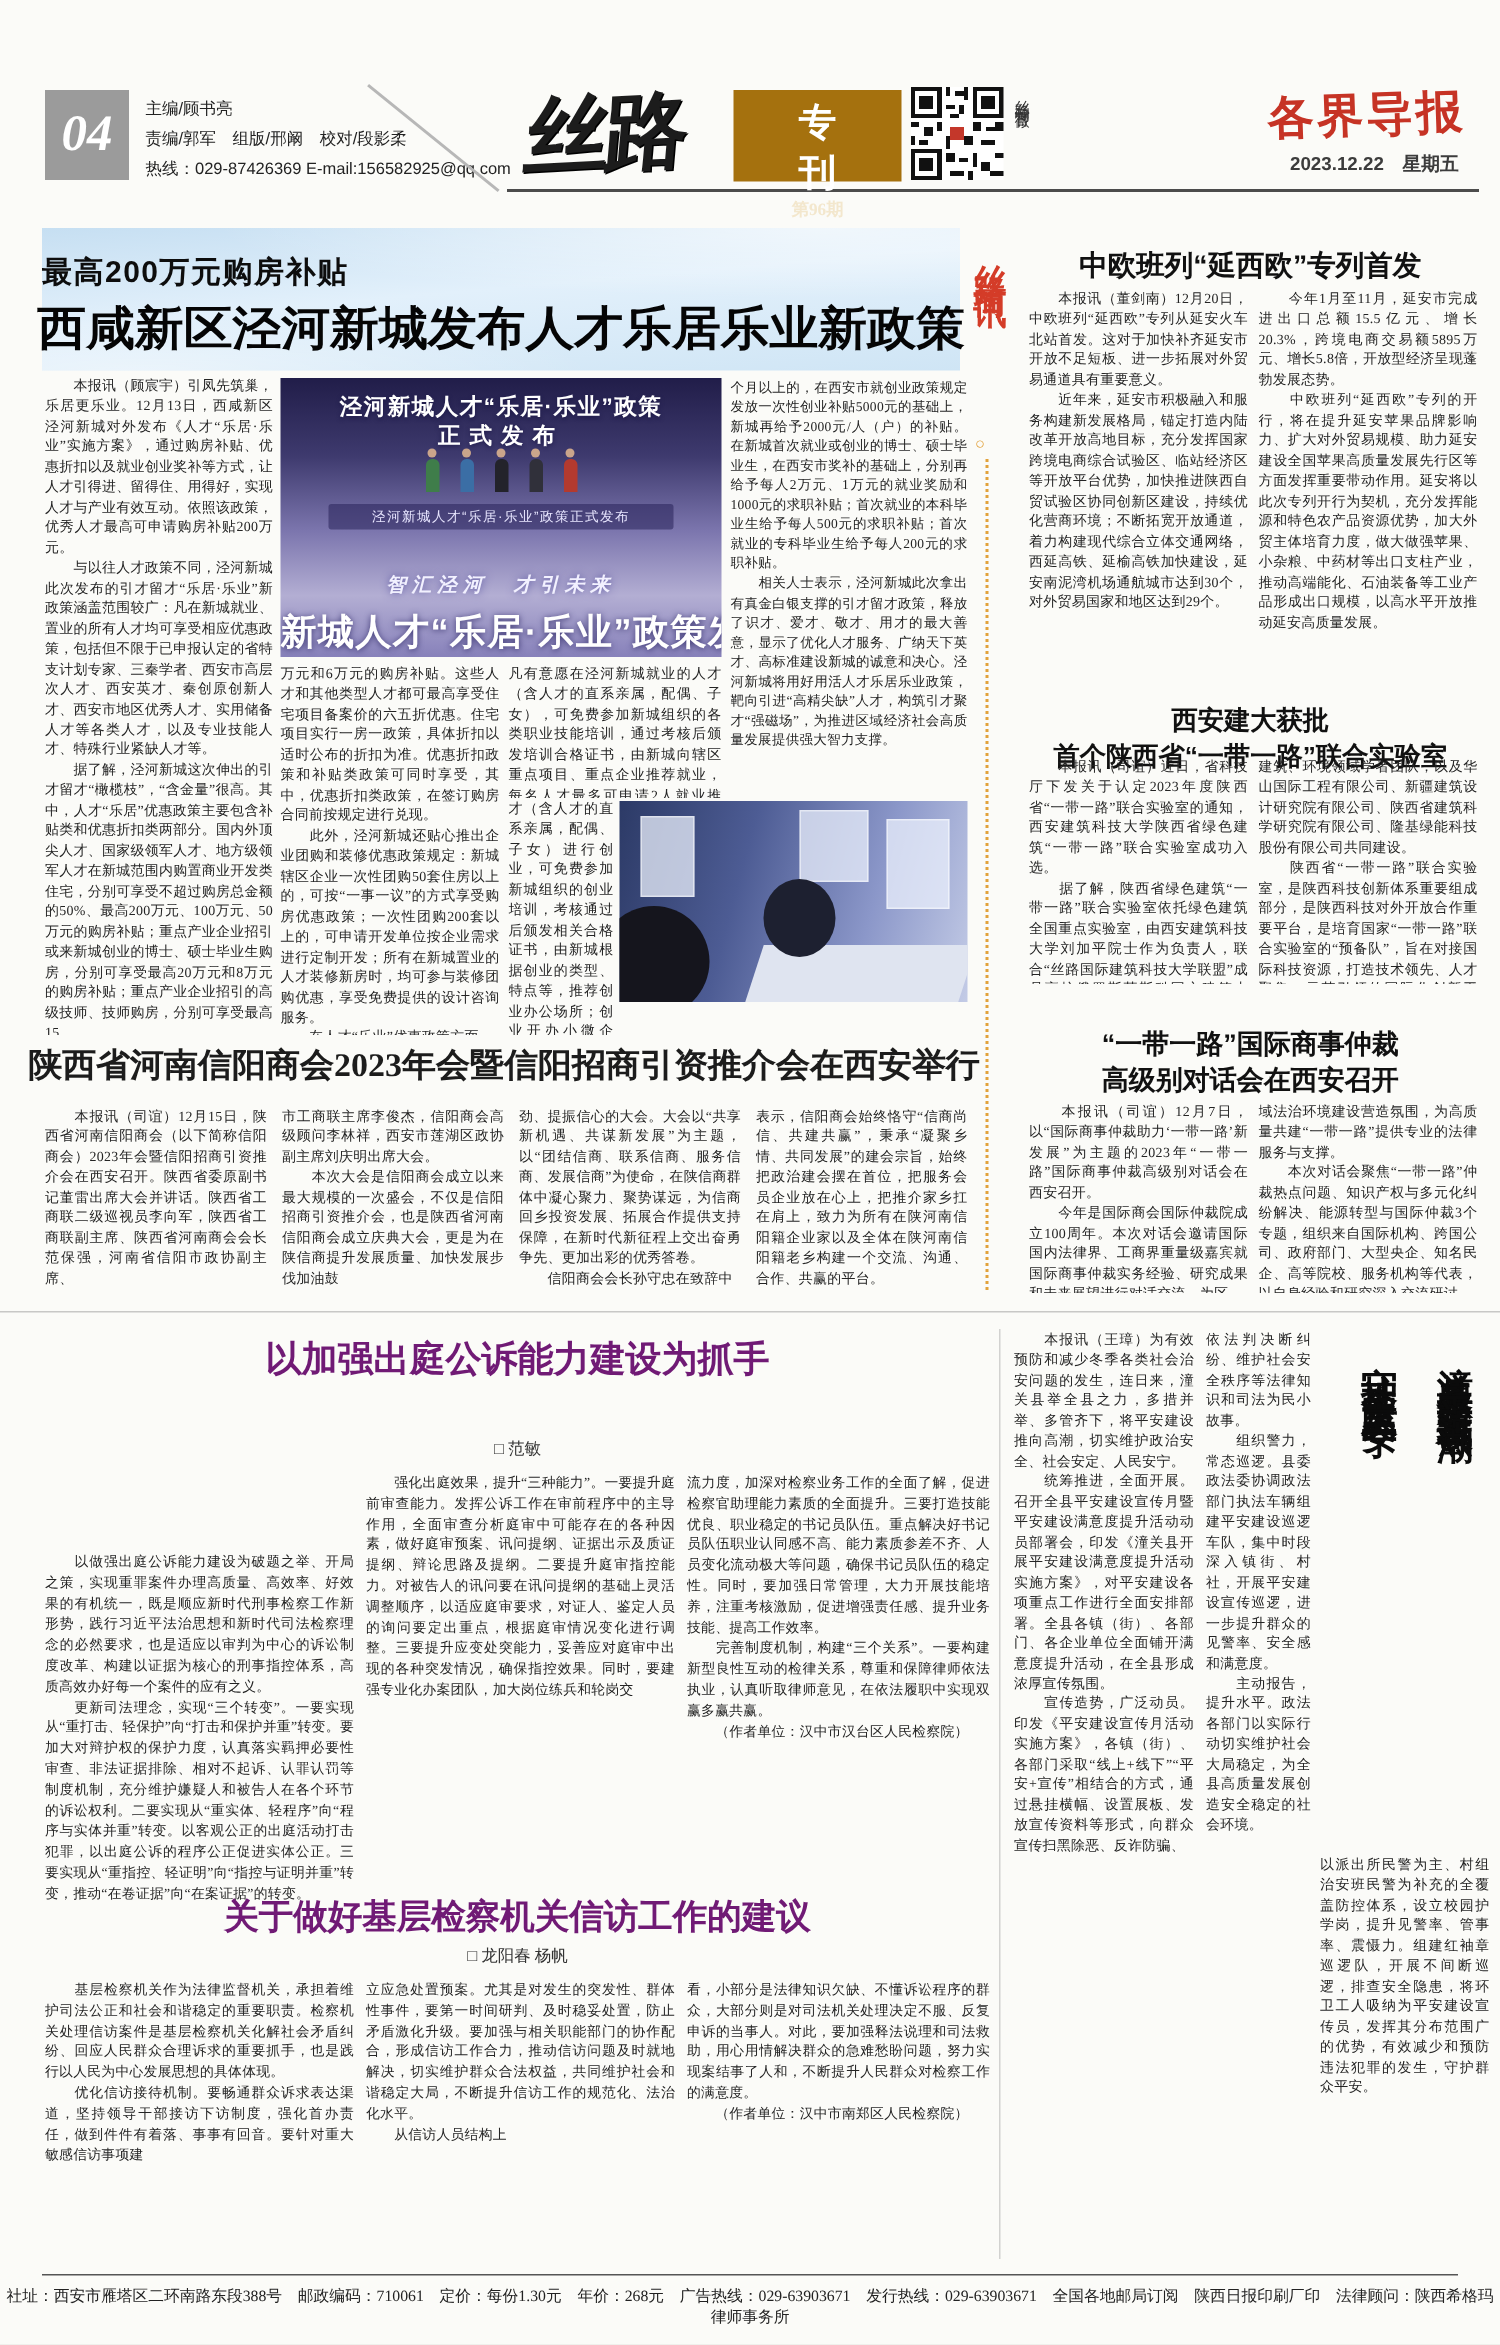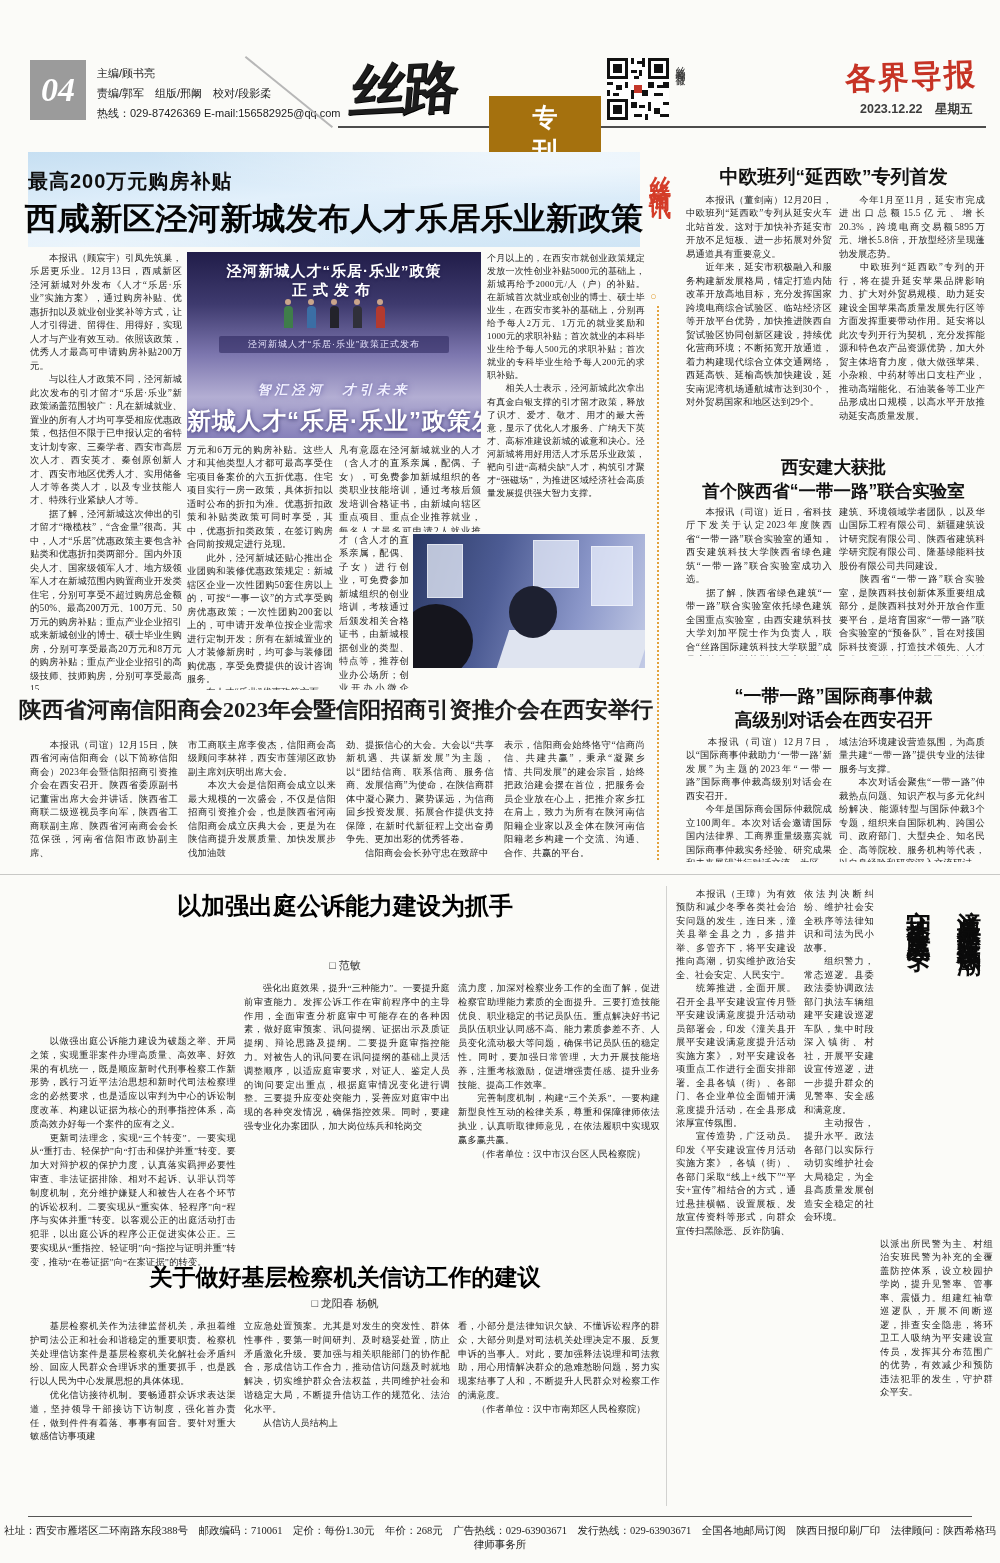--- a/index.html
+++ b/index.html
@@ -13,21 +13,21 @@
   .page-num{left:30px;top:60px;width:56px;height:60px;background:#9b9b9b;color:#fff;
             display:flex;align-items:center;justify-content:center;
             font:italic 700 34px "Liberation Serif",serif;}
   .ed-lines{left:97px;top:64px;font-size:11px;line-height:1.8;color:#222;}
   .diag{left:246px;top:56px;width:112px;height:2px;background:#b7b7b7;
         transform:rotate(39deg);transform-origin:0 0;}
   .header-rule{left:338px;top:126px;width:648px;height:2px;background:#4c4c4c;}
   .masthead{left:350px;top:52px;font-size:56px;font-weight:900;letter-spacing:-3px;
             transform:rotate(-3deg) skewX(-8deg);text-shadow:1px 1px 0 #000;}
   .edition-box{left:489px;top:60px;width:112px;height:61px;background:#a5710e;color:#fff;
-               text-align:center;margin-top:36px;}
+               text-align:center;}
   .ed-label{display:block;font-size:25px;font-weight:700;letter-spacing:16px;padding-left:16px;
             margin-top:5px;}
   .ed-num{display:block;font-size:11.5px;font-weight:700;color:#f3e7cd;margin-top:1px;}
   .qr{left:607px;top:58px;width:62px;height:62px;}
   .qr-caption{left:673px;top:58px;writing-mode:vertical-rl;font-size:10px;letter-spacing:2px;color:#333;}
   .paper-name{left:845px;top:56px;font-size:31px;font-weight:900;color:#c63325;letter-spacing:2px;
               transform:rotate(-2deg);}
   .date-line{left:860px;top:101px;font-size:12.5px;font-weight:700;color:#3c3c3c;}
   
   .head-box{left:28px;top:152px;width:612px;height:95px;
@@ -66,36 +66,36 @@
          transform:skewX(-18deg);}
   
   .rail-label{left:645px;top:158px;writing-mode:vertical-rl;font-size:22px;font-weight:900;
               color:#d43c28;letter-spacing:7px;}
   .rail-circle{left:650px;top:290px;color:#e2a23b;font-size:11px;}
   .rail-dotted{left:657px;top:306px;height:554px;width:0;border-left:2px dotted #e2a23b;}
   .b-title{width:303px;text-align:center;font-weight:800;color:#111;}
   .brief1-title{left:682px;top:164px;font-size:19px;}
   .brief1-c1{left:686px;top:194px;width:146px;height:258px;}
   .brief1-c2{left:839px;top:194px;width:146px;height:258px;}
-  .brief2-title{left:682px;top:456px;font-size:17.5px;line-height:1.35;}
+  .brief2-title{left:682px;top:469px;font-size:17.5px;line-height:1.35;}
   .brief2-c1{left:686px;top:506px;width:146px;height:150px;}
   .brief2-c2{left:839px;top:506px;width:146px;height:150px;}
   .brief3-title{left:682px;top:684px;font-size:18px;line-height:1.35;}
   .brief3-c1{left:686px;top:736px;width:146px;height:126px;}
   .brief3-c2{left:839px;top:736px;width:146px;height:126px;}
   
   .ch-head{left:28px;top:695px;width:616px;text-align:center;font-size:22px;font-weight:900;
            letter-spacing:0;transform:scaleX(1.03);}
   .ch-c1{left:30px;top:739px;width:148px;height:128px;}
   .ch-c2{left:188px;top:739px;width:148px;height:128px;}
   .ch-c3{left:346px;top:739px;width:148px;height:128px;}
   .ch-c4{left:504px;top:739px;width:141px;height:128px;}
   .section-divider{left:0;top:874px;width:1000px;height:1px;background:#c8c8c6;}
   
-  .e-title{width:630px;text-align:center;font-weight:900;color:#000000;}
+  .e-title{width:630px;text-align:center;font-weight:900;color:#701a75;}
   .e1-t1{left:30px;top:890px;font-size:24px;}
   .e1-t2{left:30px;top:922px;font-size:24px;}
   .e1-byline{left:30px;top:958px;width:630px;text-align:center;font-size:11px;color:#333;}
   .e-col{font-size:9.2px;line-height:1.5;}
   .e1-c1{left:30px;top:1035px;width:206px;height:272px;}
   .e1-c2{left:244px;top:982px;width:206px;height:272px;}
   .e1-c3{left:458px;top:982px;width:202px;height:272px;}
   .e2-t{left:30px;top:1262px;font-size:23px;}
   .e2-byline{left:30px;top:1296px;width:630px;text-align:center;font-size:11px;color:#333;}
   .e2-c1{left:30px;top:1320px;width:206px;height:188px;}

